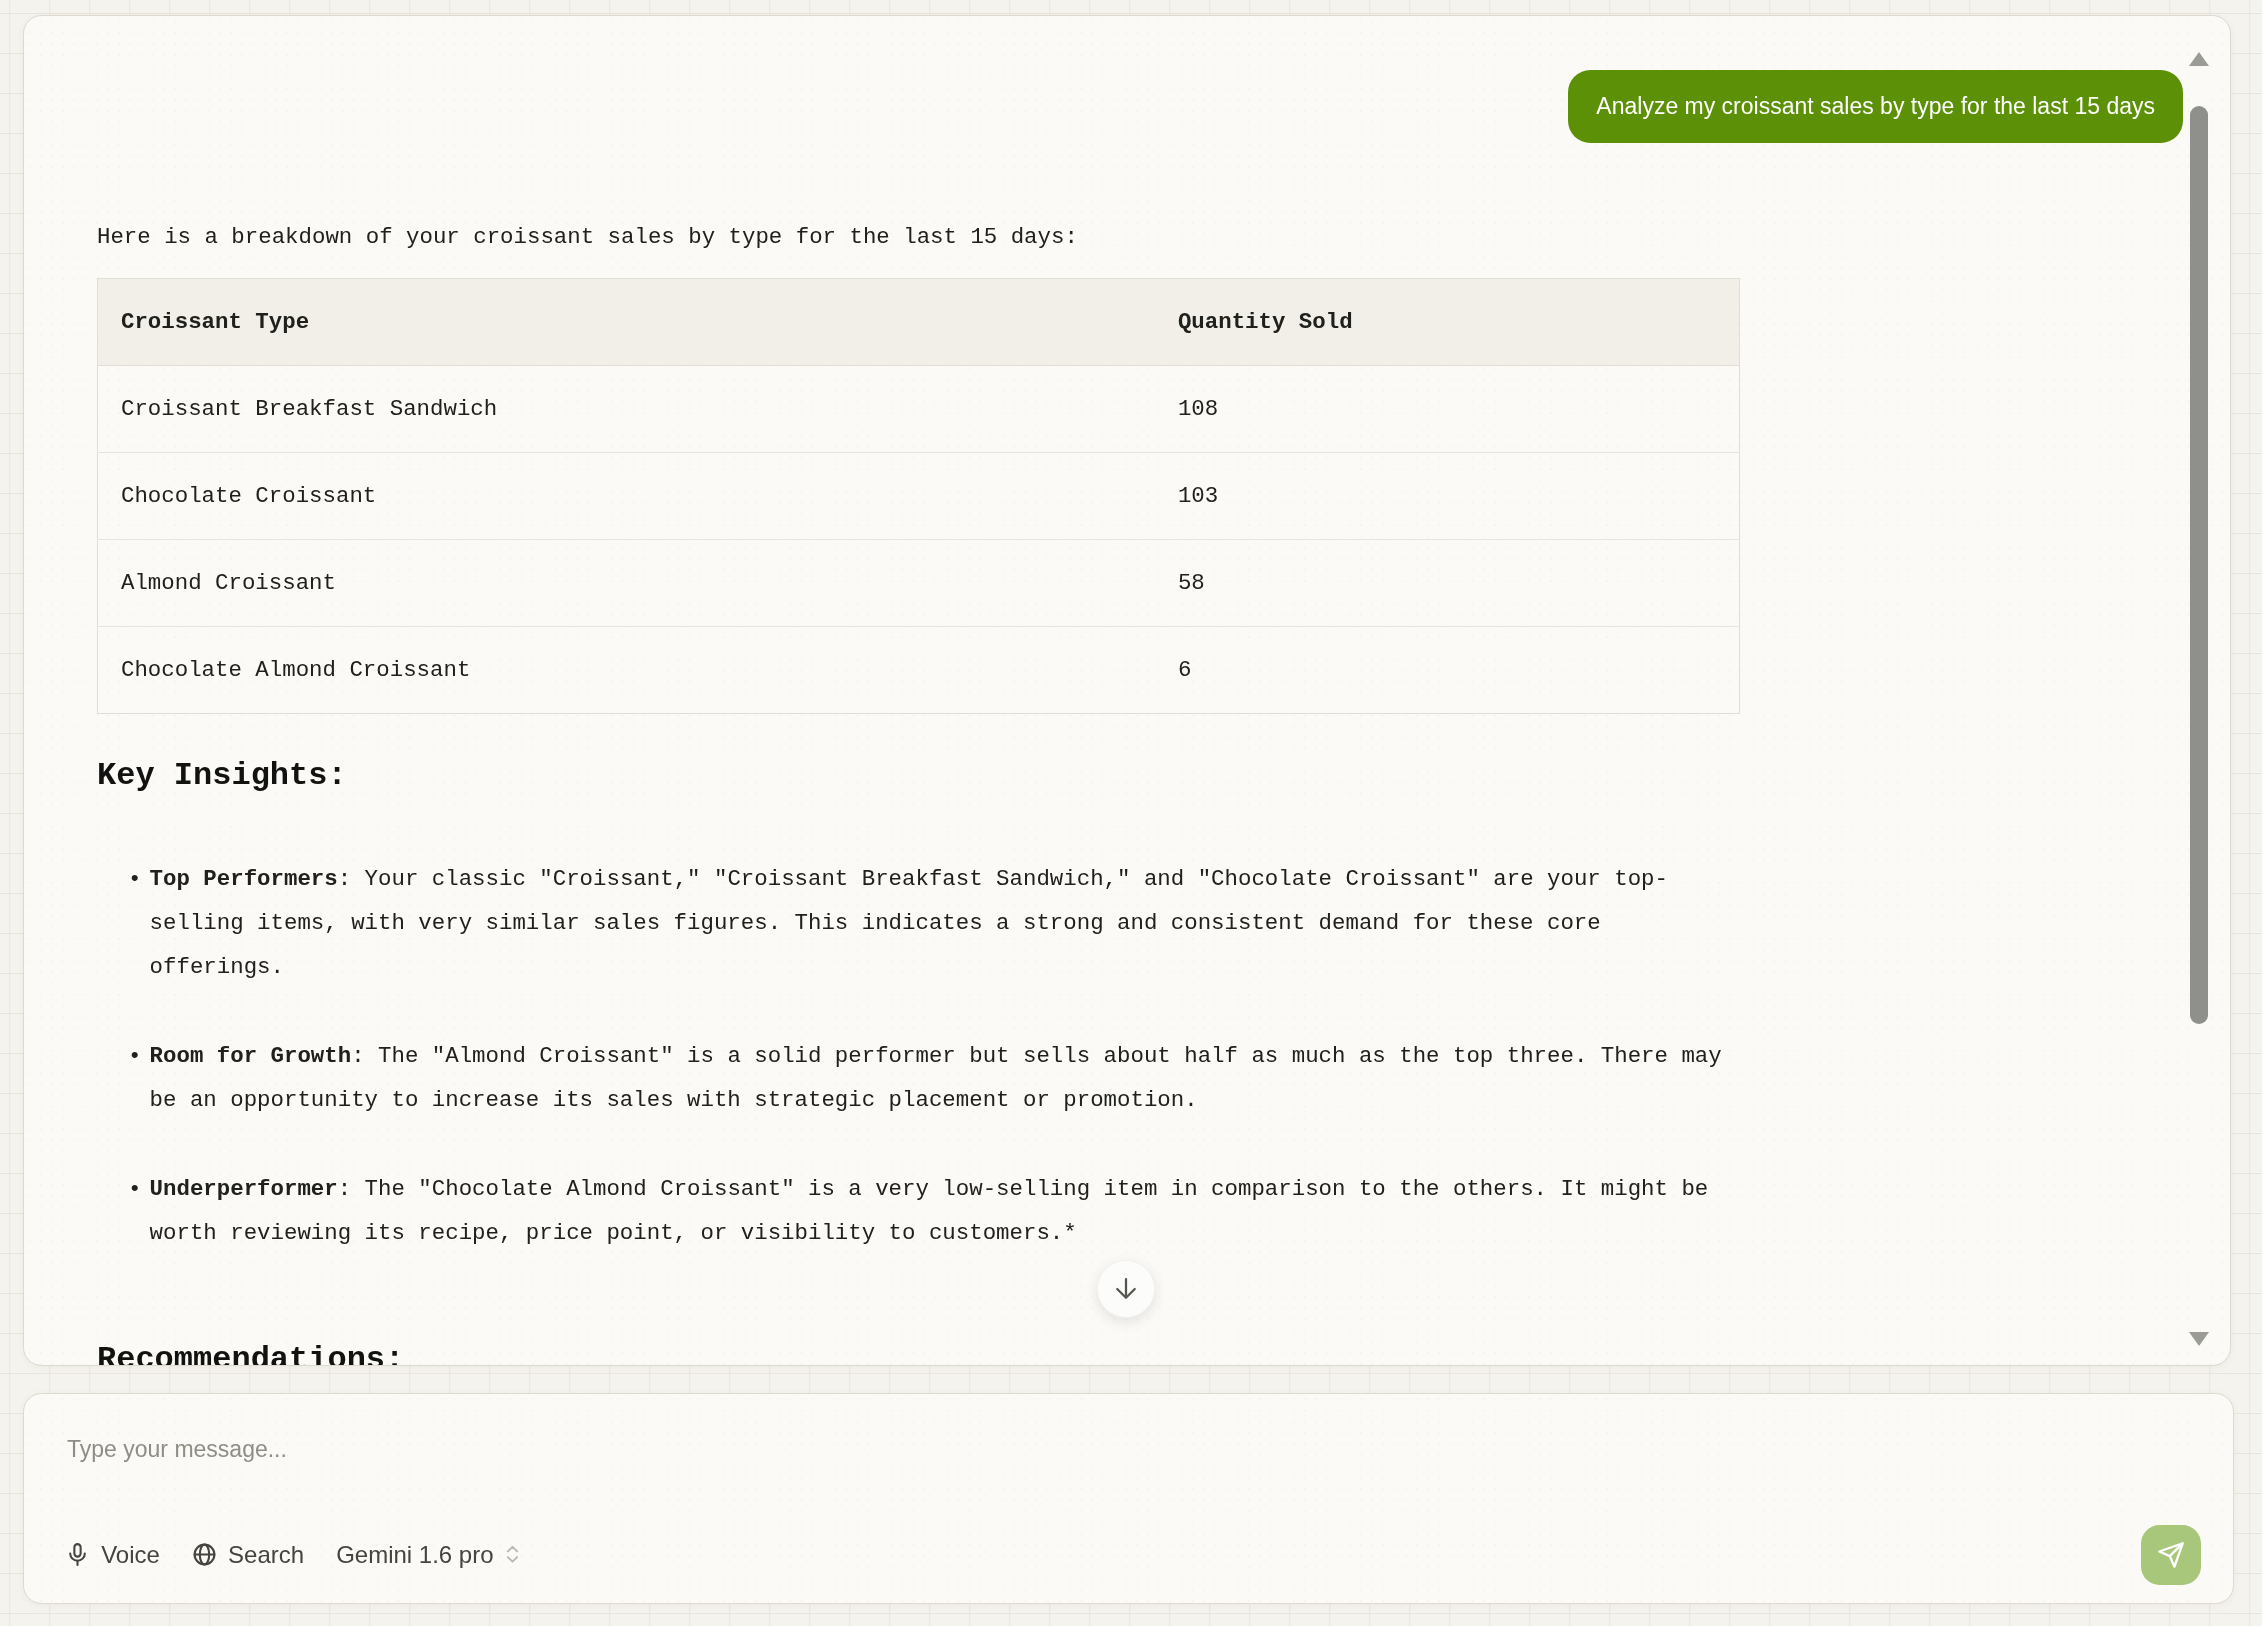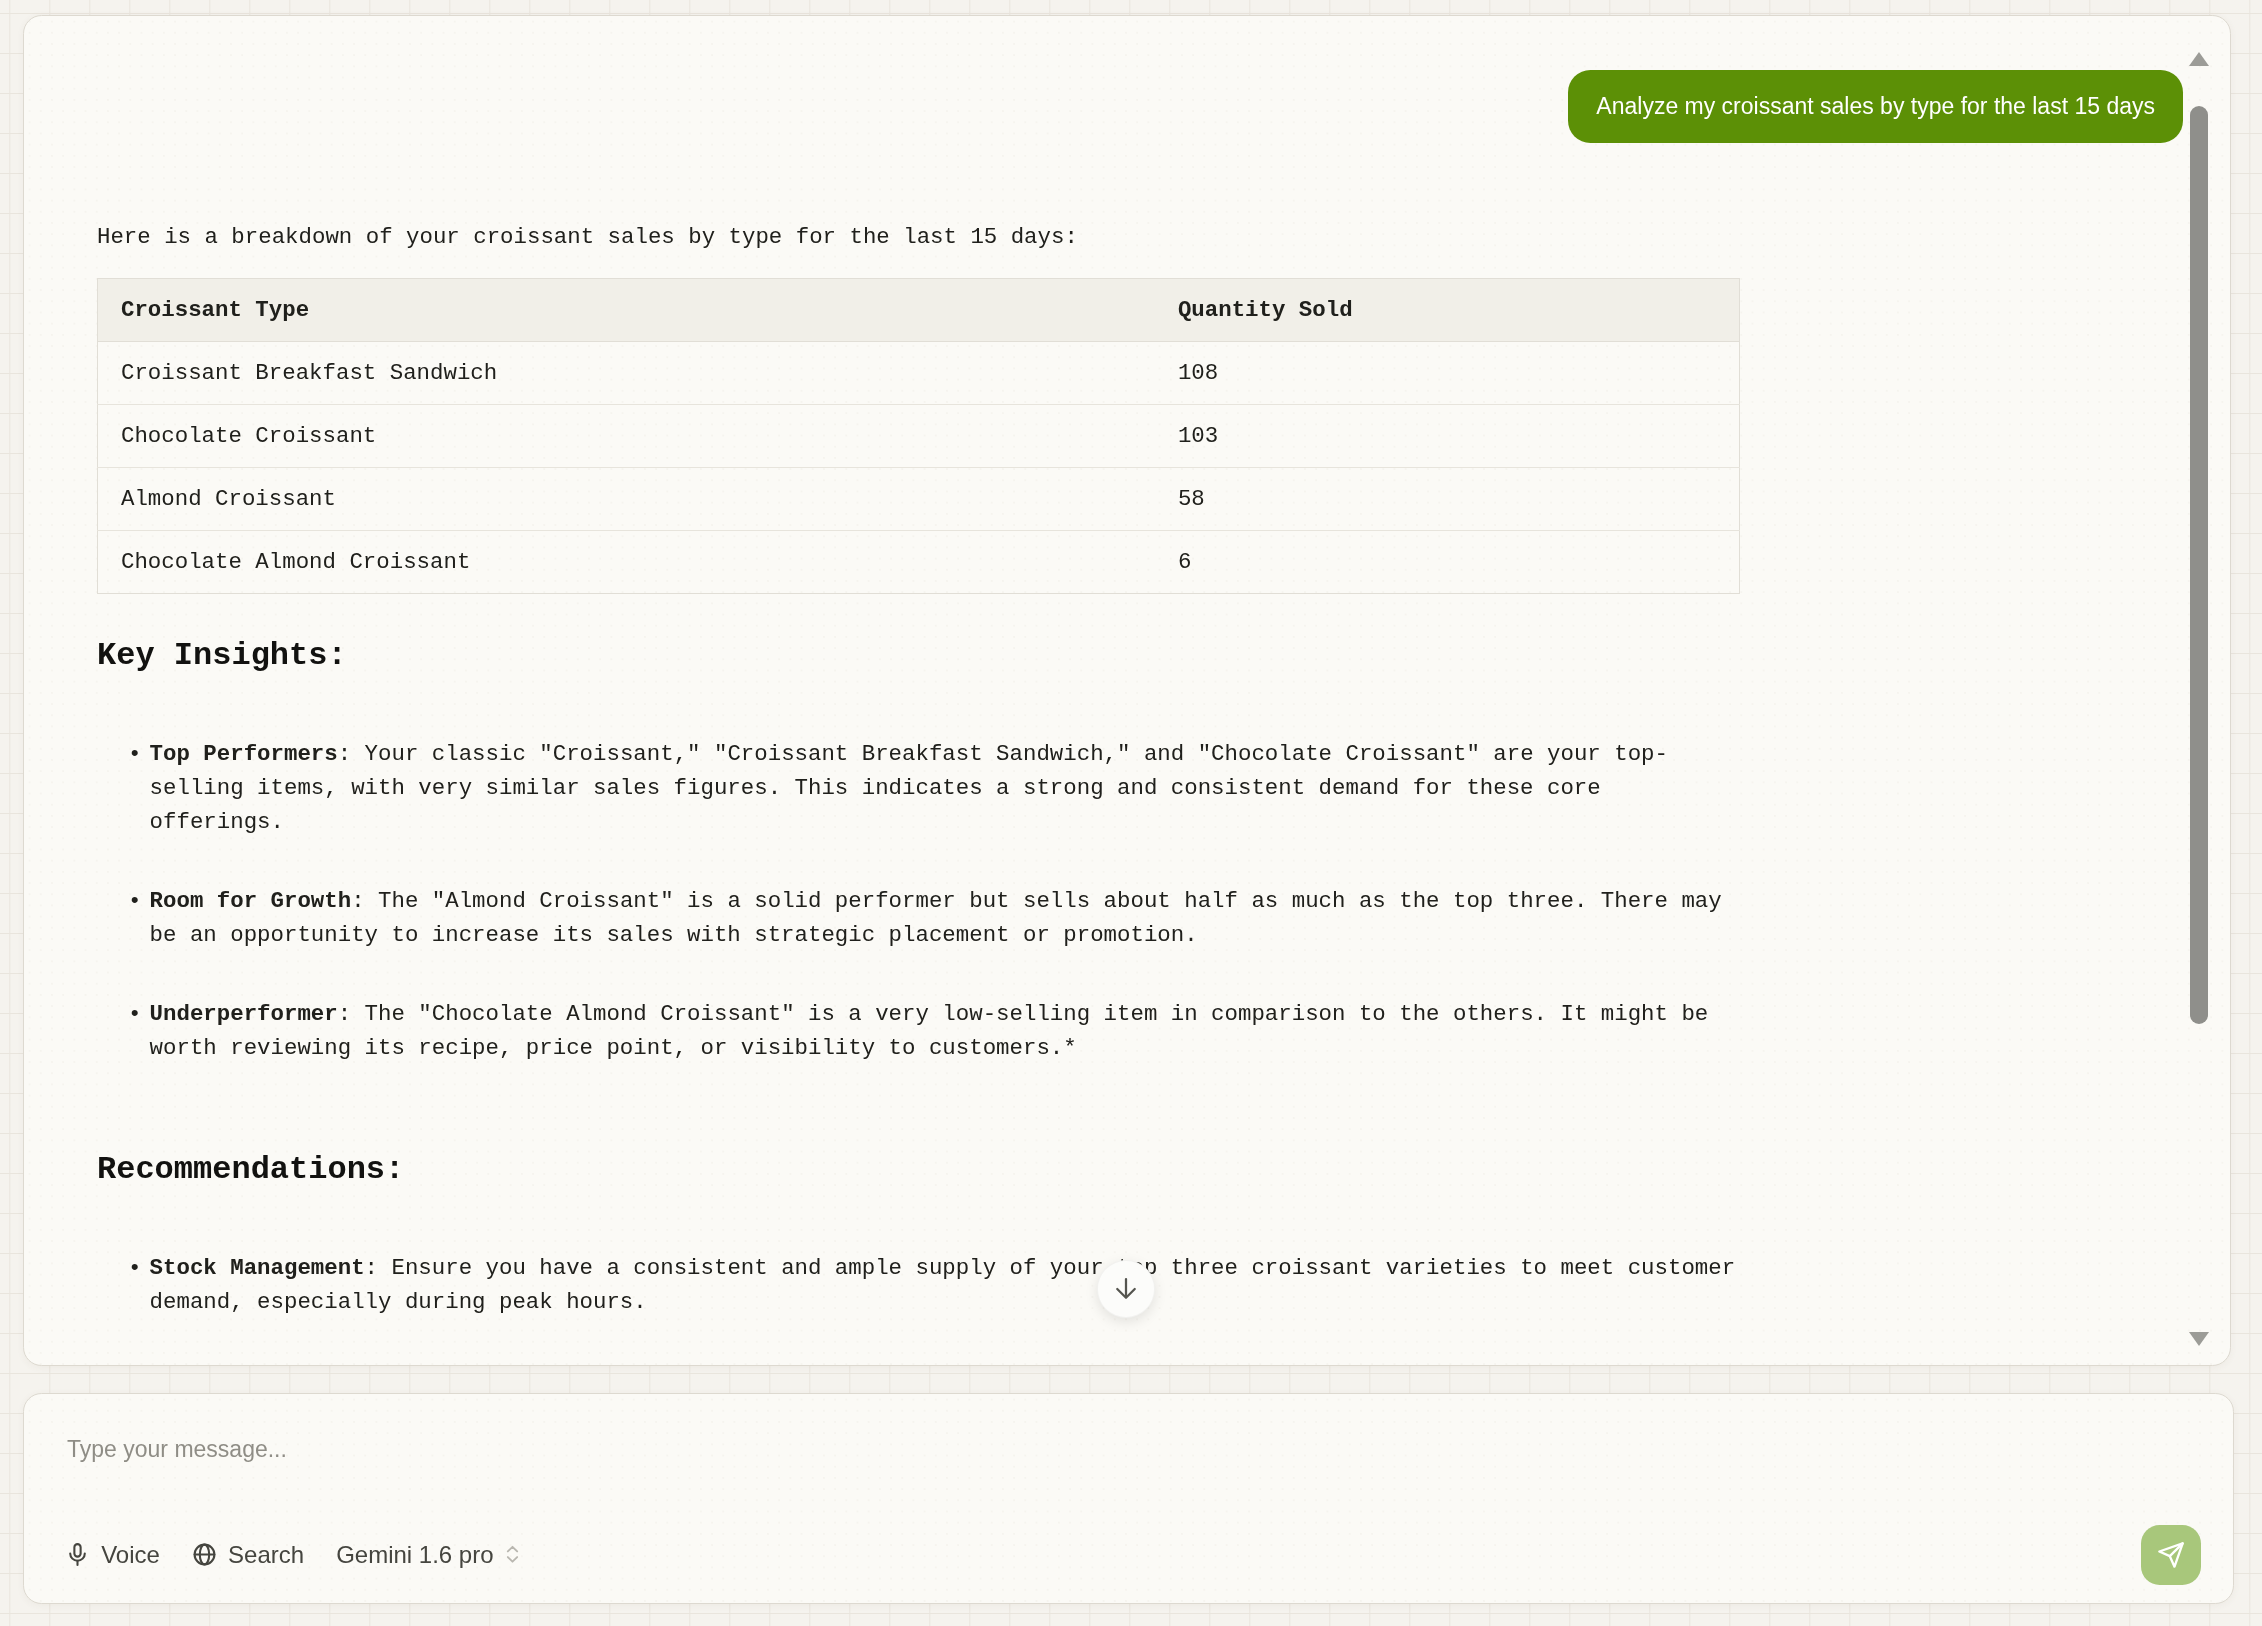--- a/index.html
+++ b/index.html
@@ -39,27 +39,27 @@
   .tri-down{border-left:10.3px solid transparent;border-right:10.3px solid transparent;border-top:14px solid #9c9c97;top:1316px;}
   .scroll-thumb{
     position:absolute;left:2166px;top:90px;width:17.7px;height:918px;
     background:#8f8f8b;border-radius:9.3px;
   }
 
   
   .assistant-content{position:absolute;left:73px;top:206px;width:1643px;font-size:22.4px;font-family:Liberation Mono, monospace;}
   .intro{margin:0 0 26px 0;line-height:30px;}
   table.sales{width:100%;border-collapse:collapse;border:1.4px solid #e1ded6;font-size:22.4px;}
-  table.sales th,table.sales td{text-align:left;padding:0 23px;height:62px;}
+  table.sales th,table.sales td{text-align:left;padding:12px 23px;height:62px;}
   table.sales th{font-weight:bold;background:#f1efe8;border-bottom:1.4px solid #e1ded6;}
   table.sales tbody tr + tr td{border-top:0.9px solid #e7e4dc;}
   h2.sec{font-size:32px;font-weight:bold;color:#121210;margin:43px 0 63px 0;line-height:37px;}
   h2.sec.rec{margin-top:86px;}
   ul.blist{list-style:none;margin:0;padding:0 0 0 33px;}
-  ul.blist li{position:relative;padding-left:19.6px;line-height:34px;margin-bottom:45px;}
+  ul.blist li{position:relative;padding-left:19.6px;line-height:44px;margin-bottom:45px;}
   ul.blist li::before{content:"\2022";position:absolute;left:-1.9px;top:0;}
   .lead{font-weight:bold;}
 
   
   .scroll-bottom-btn{
     position:absolute;left:1097px;top:1260px;width:56px;height:56px;border-radius:50%;
     background:#fcfcfa;border:0.9px solid rgba(0,0,0,0.04);
     box-shadow:0 3.7px 13px rgba(0,0,0,0.10);
     display:flex;align-items:center;justify-content:center;z-index:5;cursor:pointer;
   }

